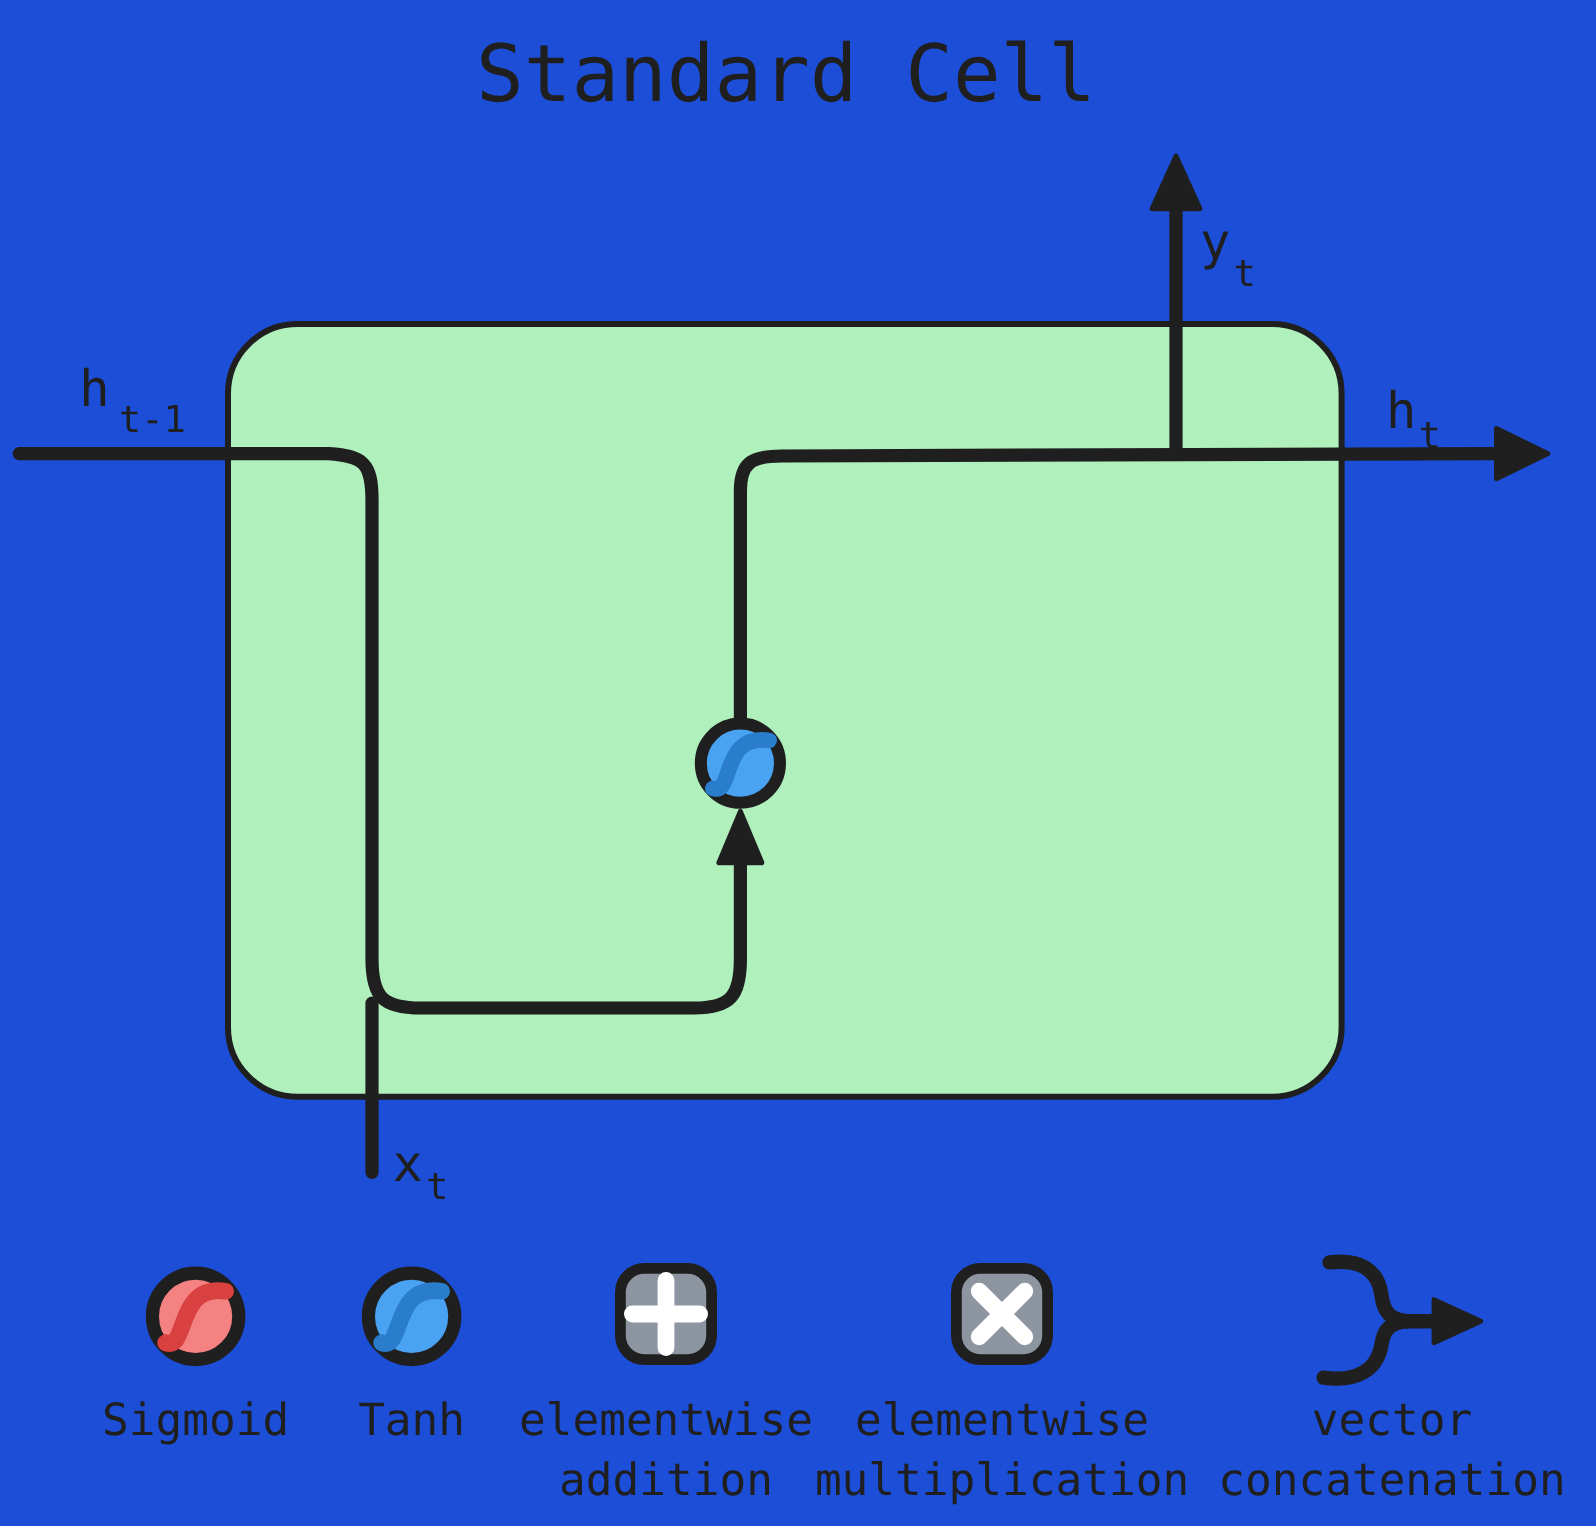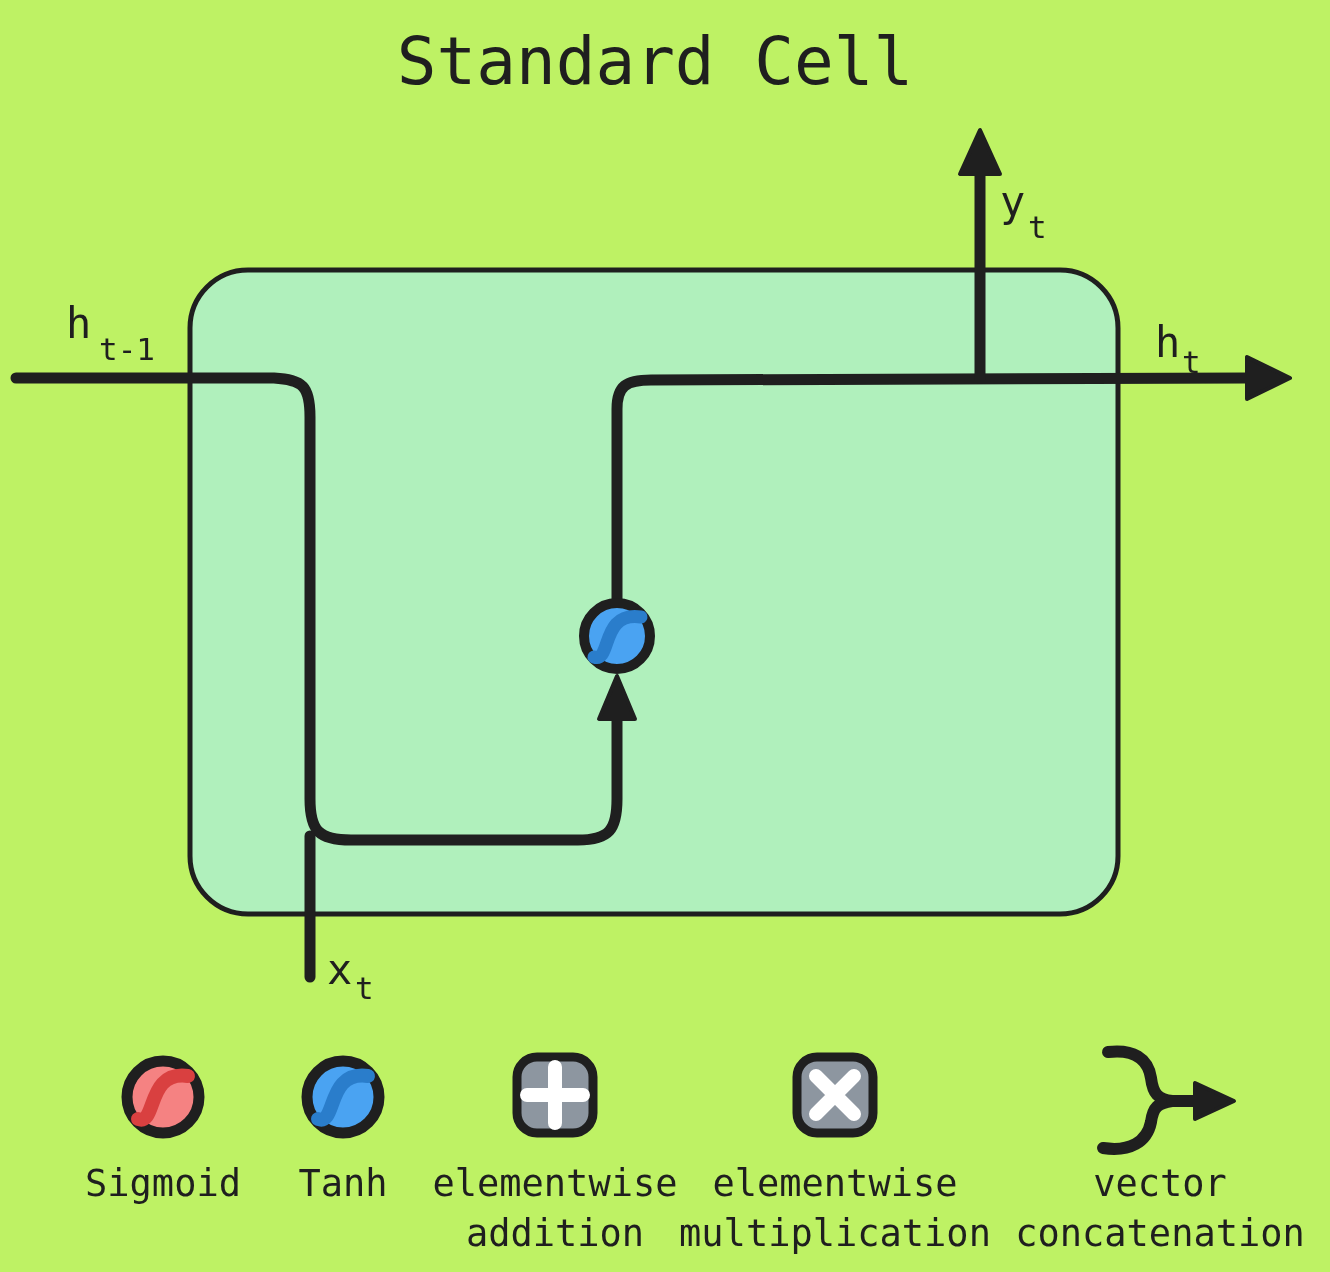--- a/index.html
+++ b/index.html
@@ -8,21 +8,21 @@
     background: #ffffff;
     width: 1330px;
     height: 1272px;
     overflow: hidden;
     font-family: "DejaVu Sans Mono", "Liberation Mono", monospace;
   }
   .stage {
     position: relative;
     width: 1330px;
     height: 1272px;
-    background: #bef264;
+    background: #1d4ed8;
     text-align: right;
   }
   svg { display: block; }
   text {
     fill: #1f1f1f;
     font-family: "DejaVu Sans Mono", "Liberation Mono", monospace;
   }
   .ink-line {
     stroke: #1f1f1f;
     fill: none;

